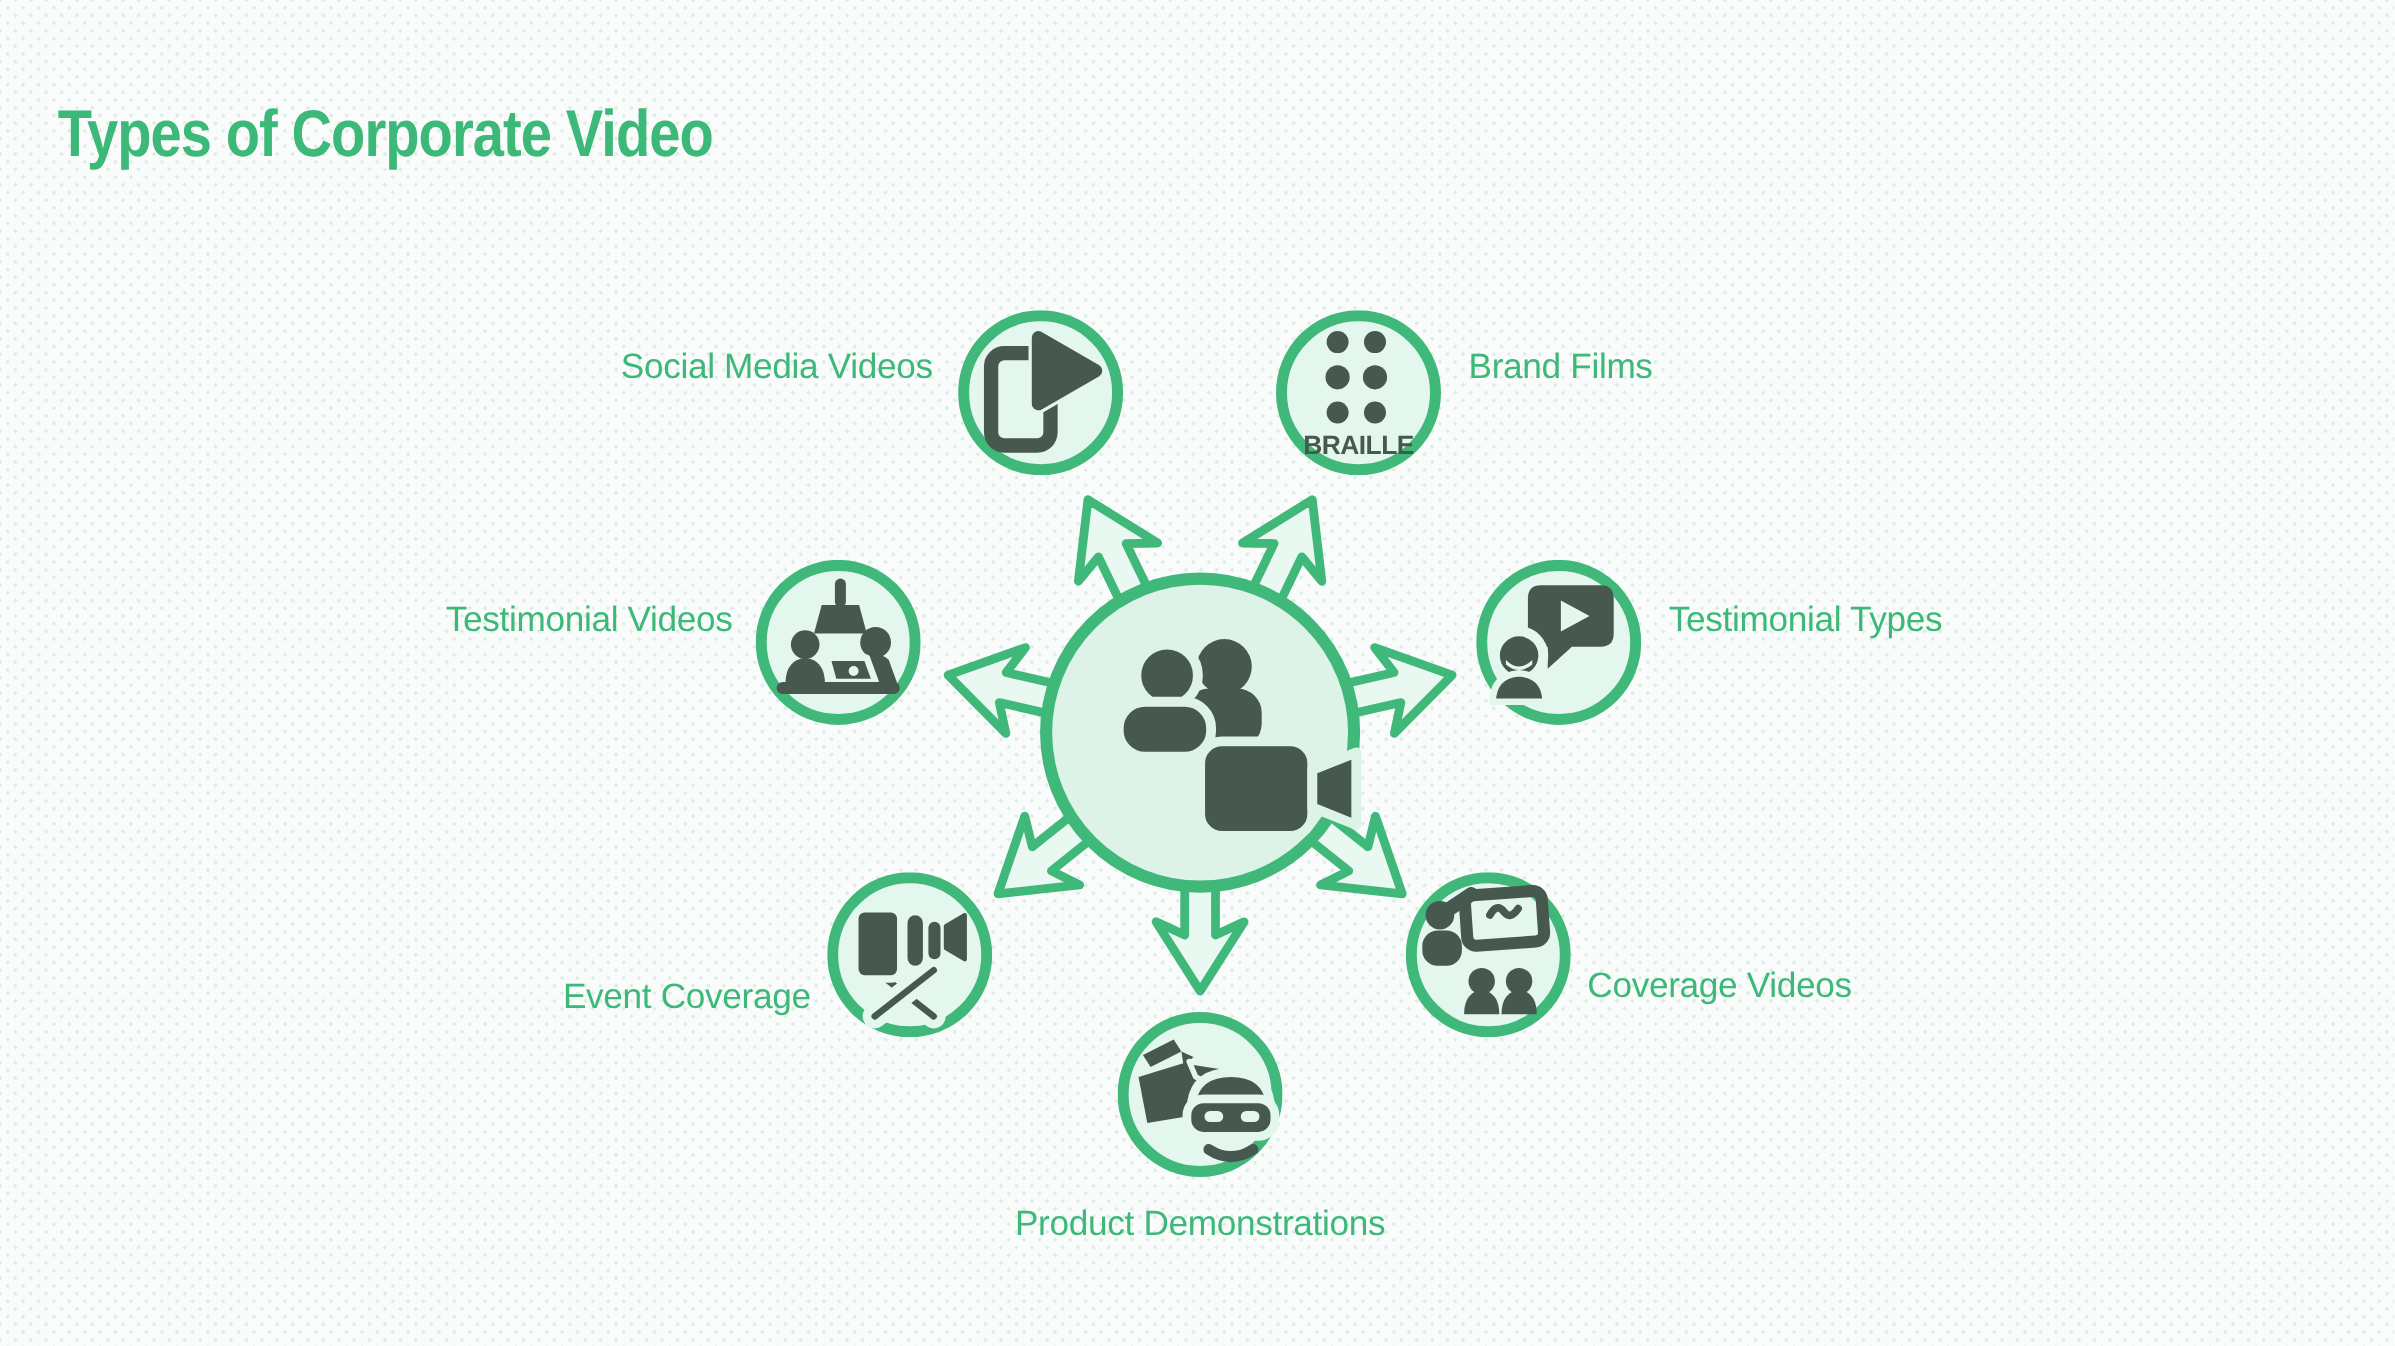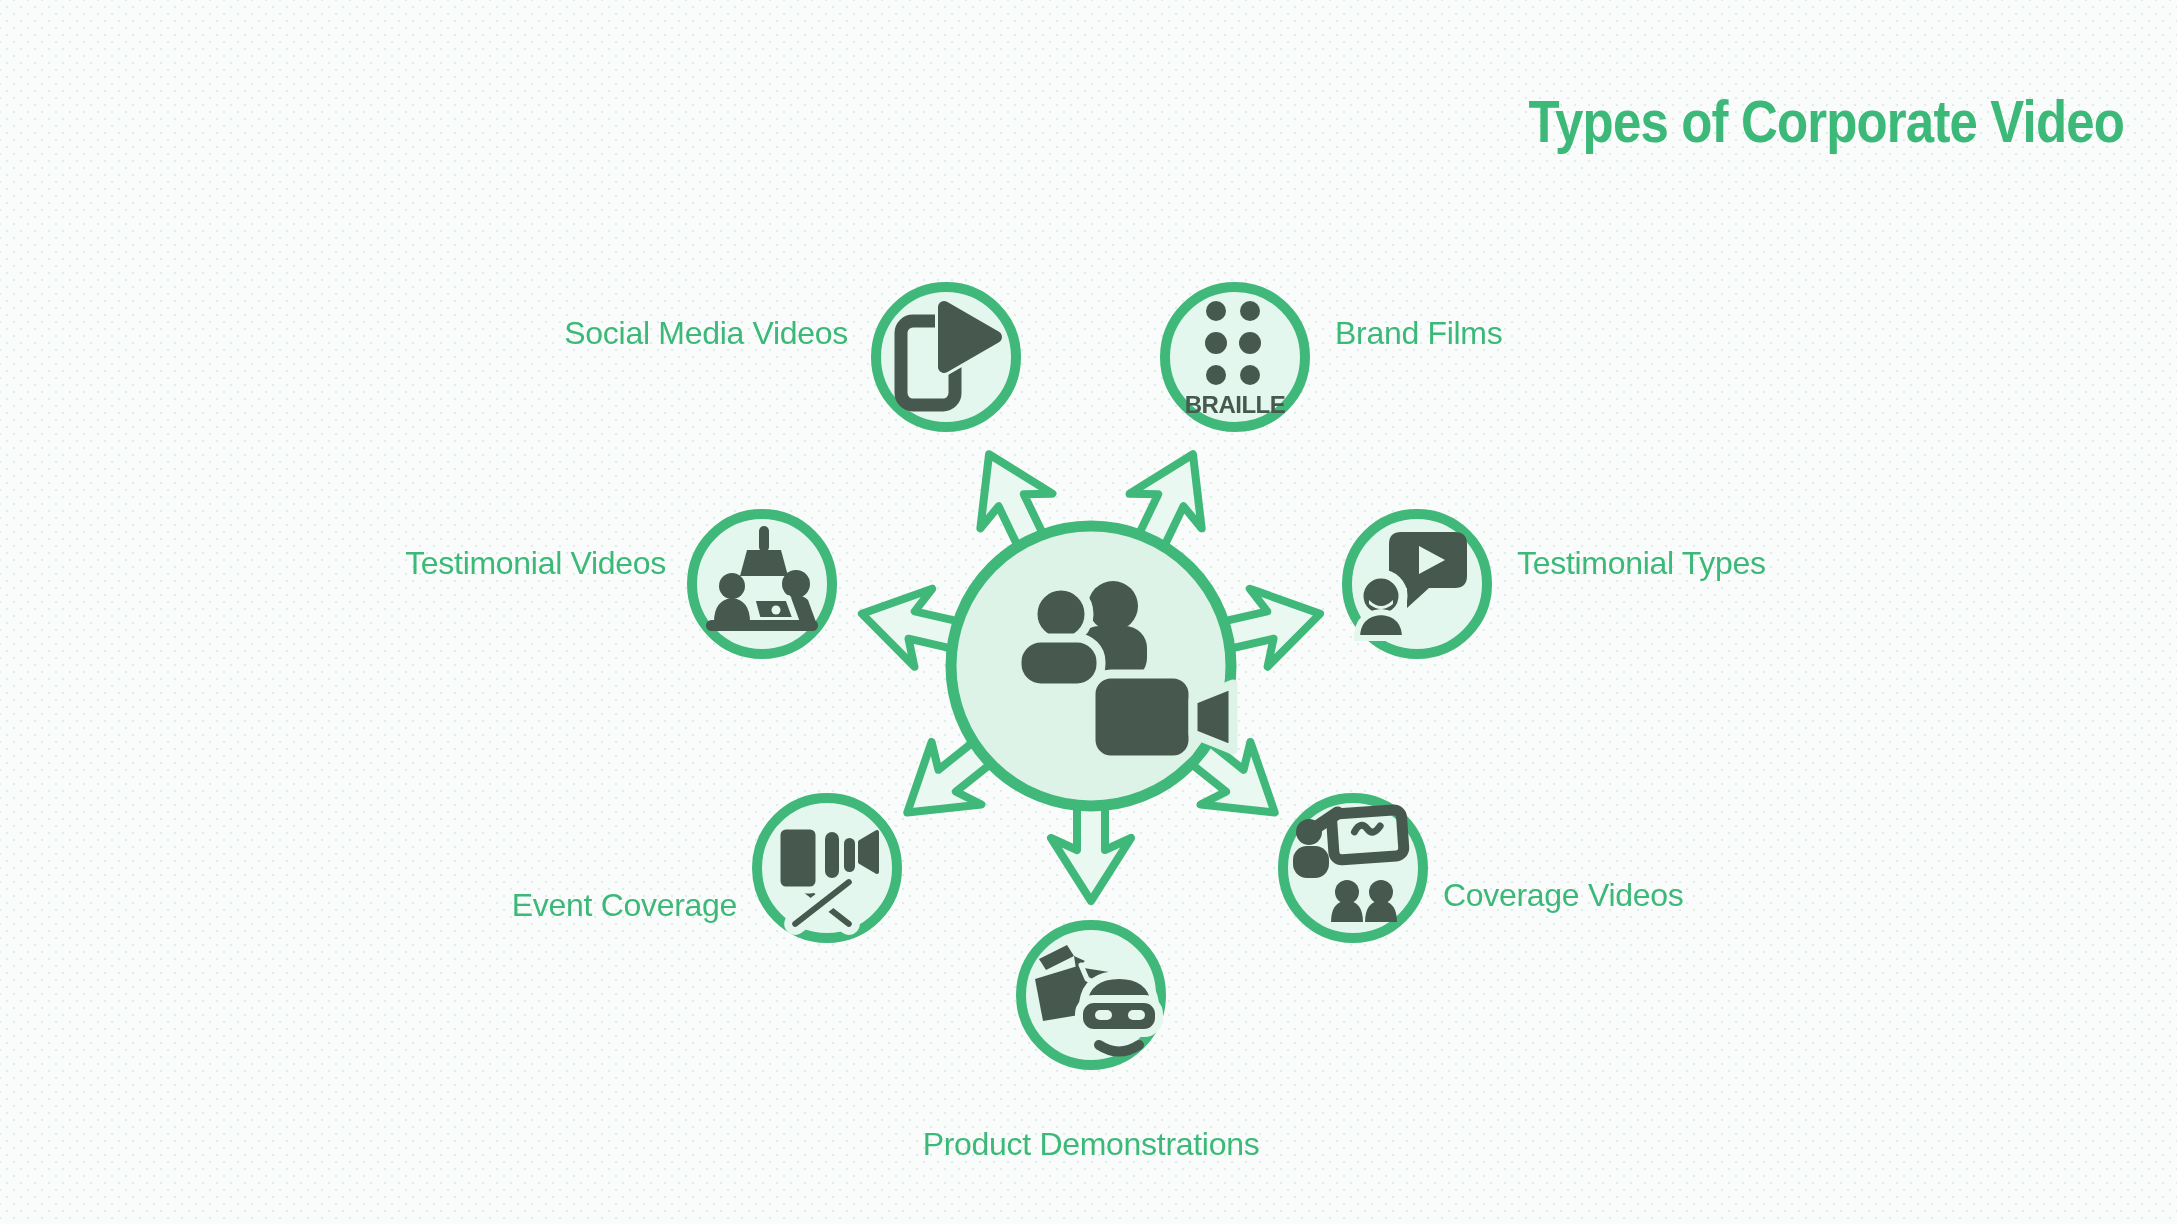--- a/index.html
+++ b/index.html
@@ -10,39 +10,39 @@
     font-family:"Liberation Sans", sans-serif;
     background-color:#fafcfb;
     background-image:
       radial-gradient(rgba(130,185,155,0.22) 1.4px, transparent 1.6px),
       radial-gradient(rgba(130,185,155,0.22) 1.4px, transparent 1.6px);
     background-size:14px 14px;
     background-position:0 0,7px 7px;
   }
   .title{
     position:absolute;top:92px;left:0;width:100%;
-    text-align:right;
+    text-align:left;
     font-size:60px;line-height:60px;font-weight:bold;
     color:#3cb878;
     letter-spacing:-1px;
   }
   .title span{display:inline-block;transform:scaleX(0.85);transform-origin:center;}
   .hub-svg{position:absolute;left:771px;top:346px;width:640px;height:640px;}
   .node{position:absolute;width:150px;height:150px;transform:translate(-50%,-50%);text-decoration:underline;}
   .node svg{display:block;width:150px;height:150px;}
   .label{
     position:absolute;
     transform:translateY(-50%);
     font-size:32px;line-height:38px;
     letter-spacing:-0.3px;
     color:#3cb878;
     white-space:nowrap;
   }
   .label.right-anchor{text-align:center;}
-  .label.center-anchor{transform:translate(-50%,-50%);text-align:left;margin-top:32px;}
+  .label.center-anchor{transform:translate(-50%,-50%);text-align:left;}
   
   .pos-social   {left:946px; top:357px;}
   .pos-brand    {left:1235px;top:357px;}
   .pos-recruit  {left:762px; top:584px;}
   .pos-testim   {left:1417px;top:584px;}
   .pos-event    {left:827px; top:868px;}
   .pos-training {left:1353px;top:868px;}
   .pos-product  {left:1091px;top:995px;}
   
   .lab-social   {right:1329px;top:333px;}

